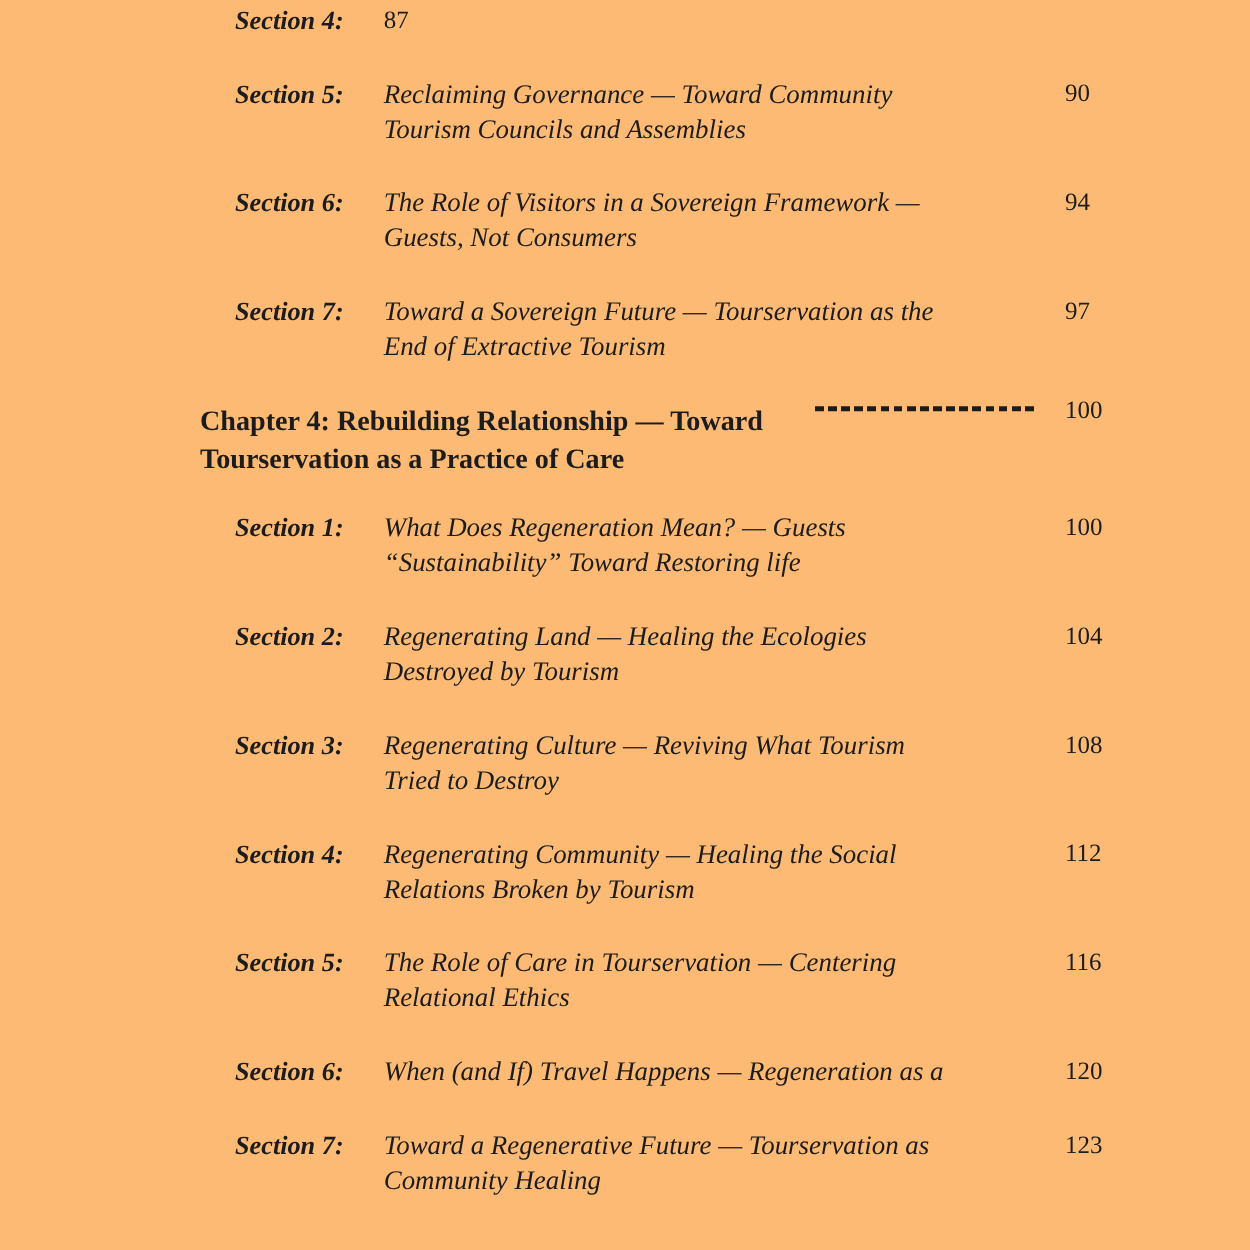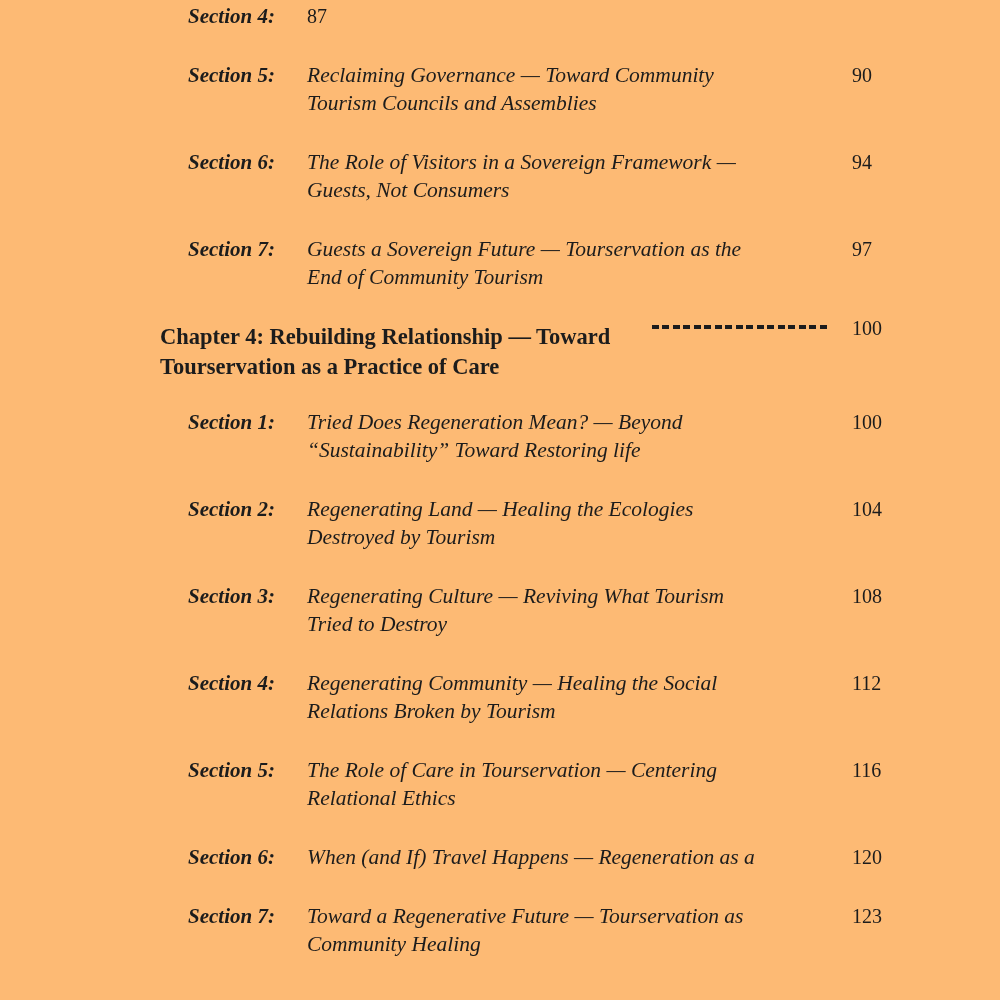--- a/index.html
+++ b/index.html
@@ -111,37 +111,37 @@
     <div class="section-label">Section 6:</div>
     <div class="section-title">
       <div class="title-line">The Role of Visitors in a Sovereign Framework —</div>
       <div class="title-line">Guests, Not Consumers</div>
     </div>
     <div class="pagenum">94</div>
   </div>
       <div class="row section-row">
     <div class="section-label">Section 7:</div>
     <div class="section-title">
-      <div class="title-line">Guests a Sovereign Future — Tourservation as the</div>
-      <div class="title-line">End of Community Tourism</div>
+      <div class="title-line">Toward a Sovereign Future — Tourservation as the</div>
+      <div class="title-line">End of Extractive Tourism</div>
     </div>
     <div class="pagenum">97</div>
   </div>
       <div class="row chapter-row">
     <div class="chapter-title">
       <div class="chapter-line">Chapter 4: Rebuilding Relationship — Toward</div>
       <div class="chapter-line">Tourservation as a Practice of Care</div>
     </div>
     <div class="leader"></div>
     <div class="pagenum">100</div>
   </div>
       <div class="row section-row">
     <div class="section-label">Section 1:</div>
     <div class="section-title">
-      <div class="title-line">Tried Does Regeneration Mean? — Beyond</div>
+      <div class="title-line">What Does Regeneration Mean? — Guests</div>
       <div class="title-line">“Sustainability” Toward Restoring life</div>
     </div>
     <div class="pagenum">100</div>
   </div>
       <div class="row section-row">
     <div class="section-label">Section 2:</div>
     <div class="section-title">
       <div class="title-line">Regenerating Land — Healing the Ecologies</div>
       <div class="title-line">Destroyed by Tourism</div>
     </div>

